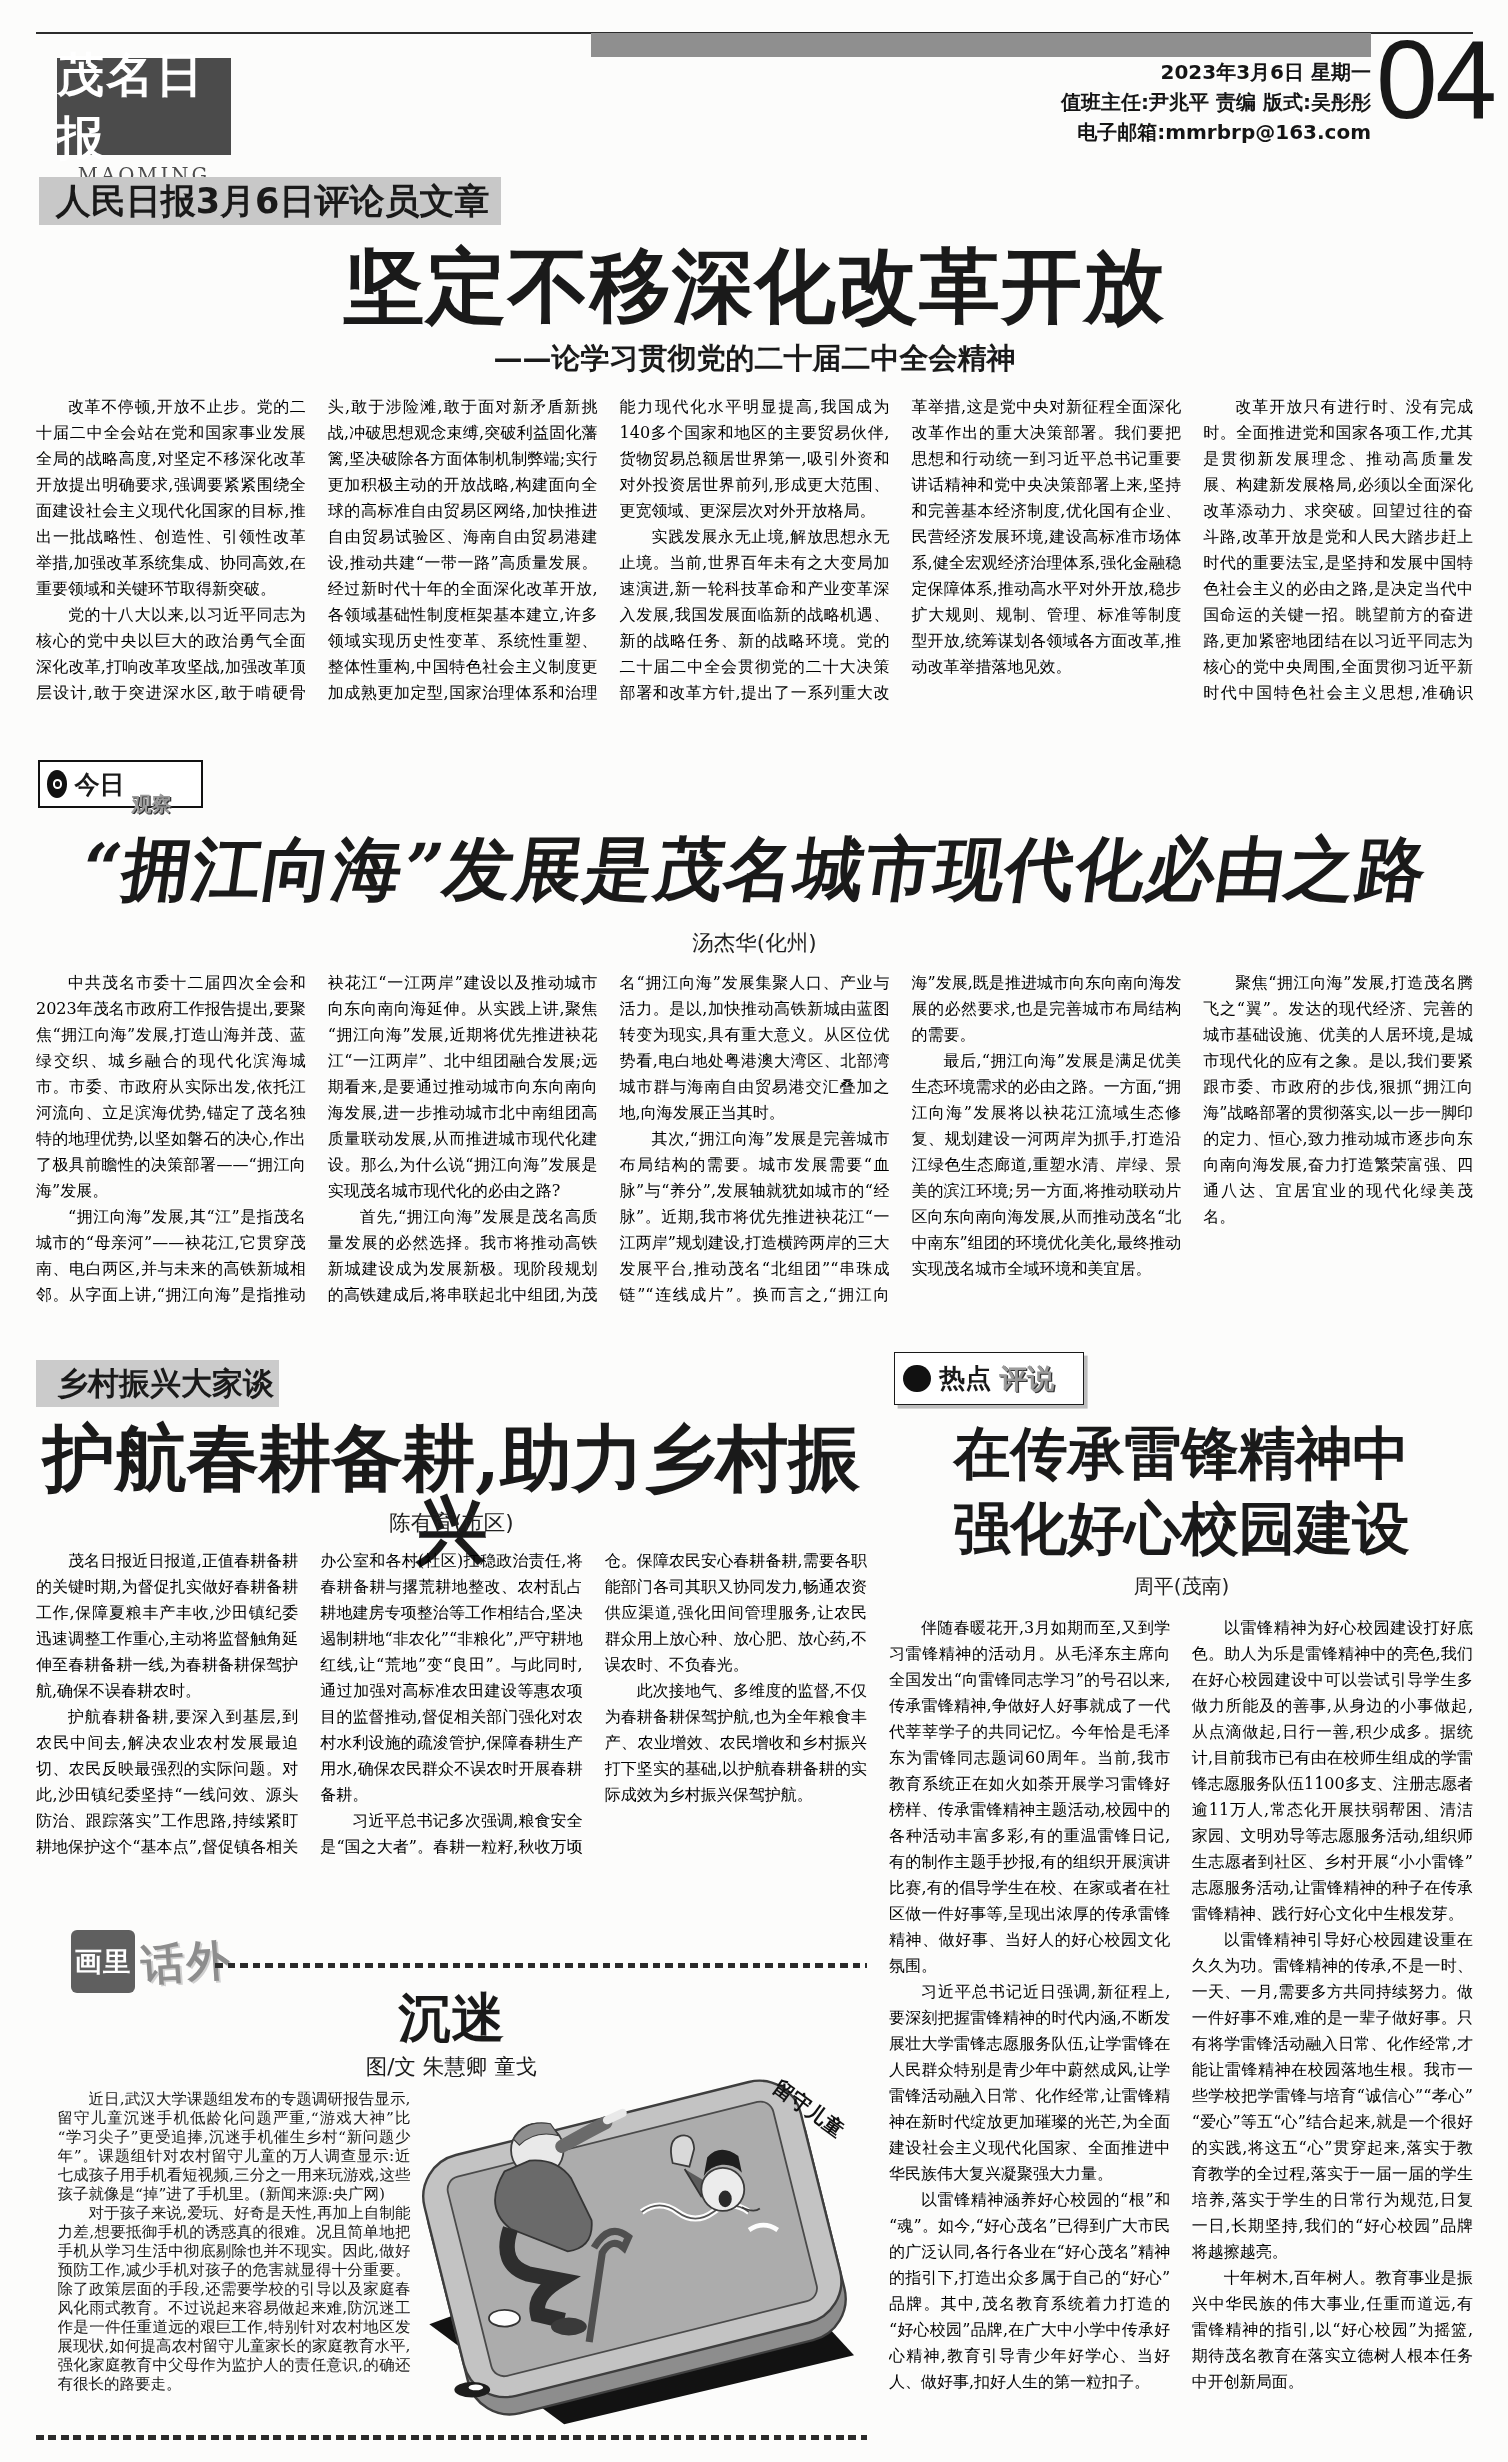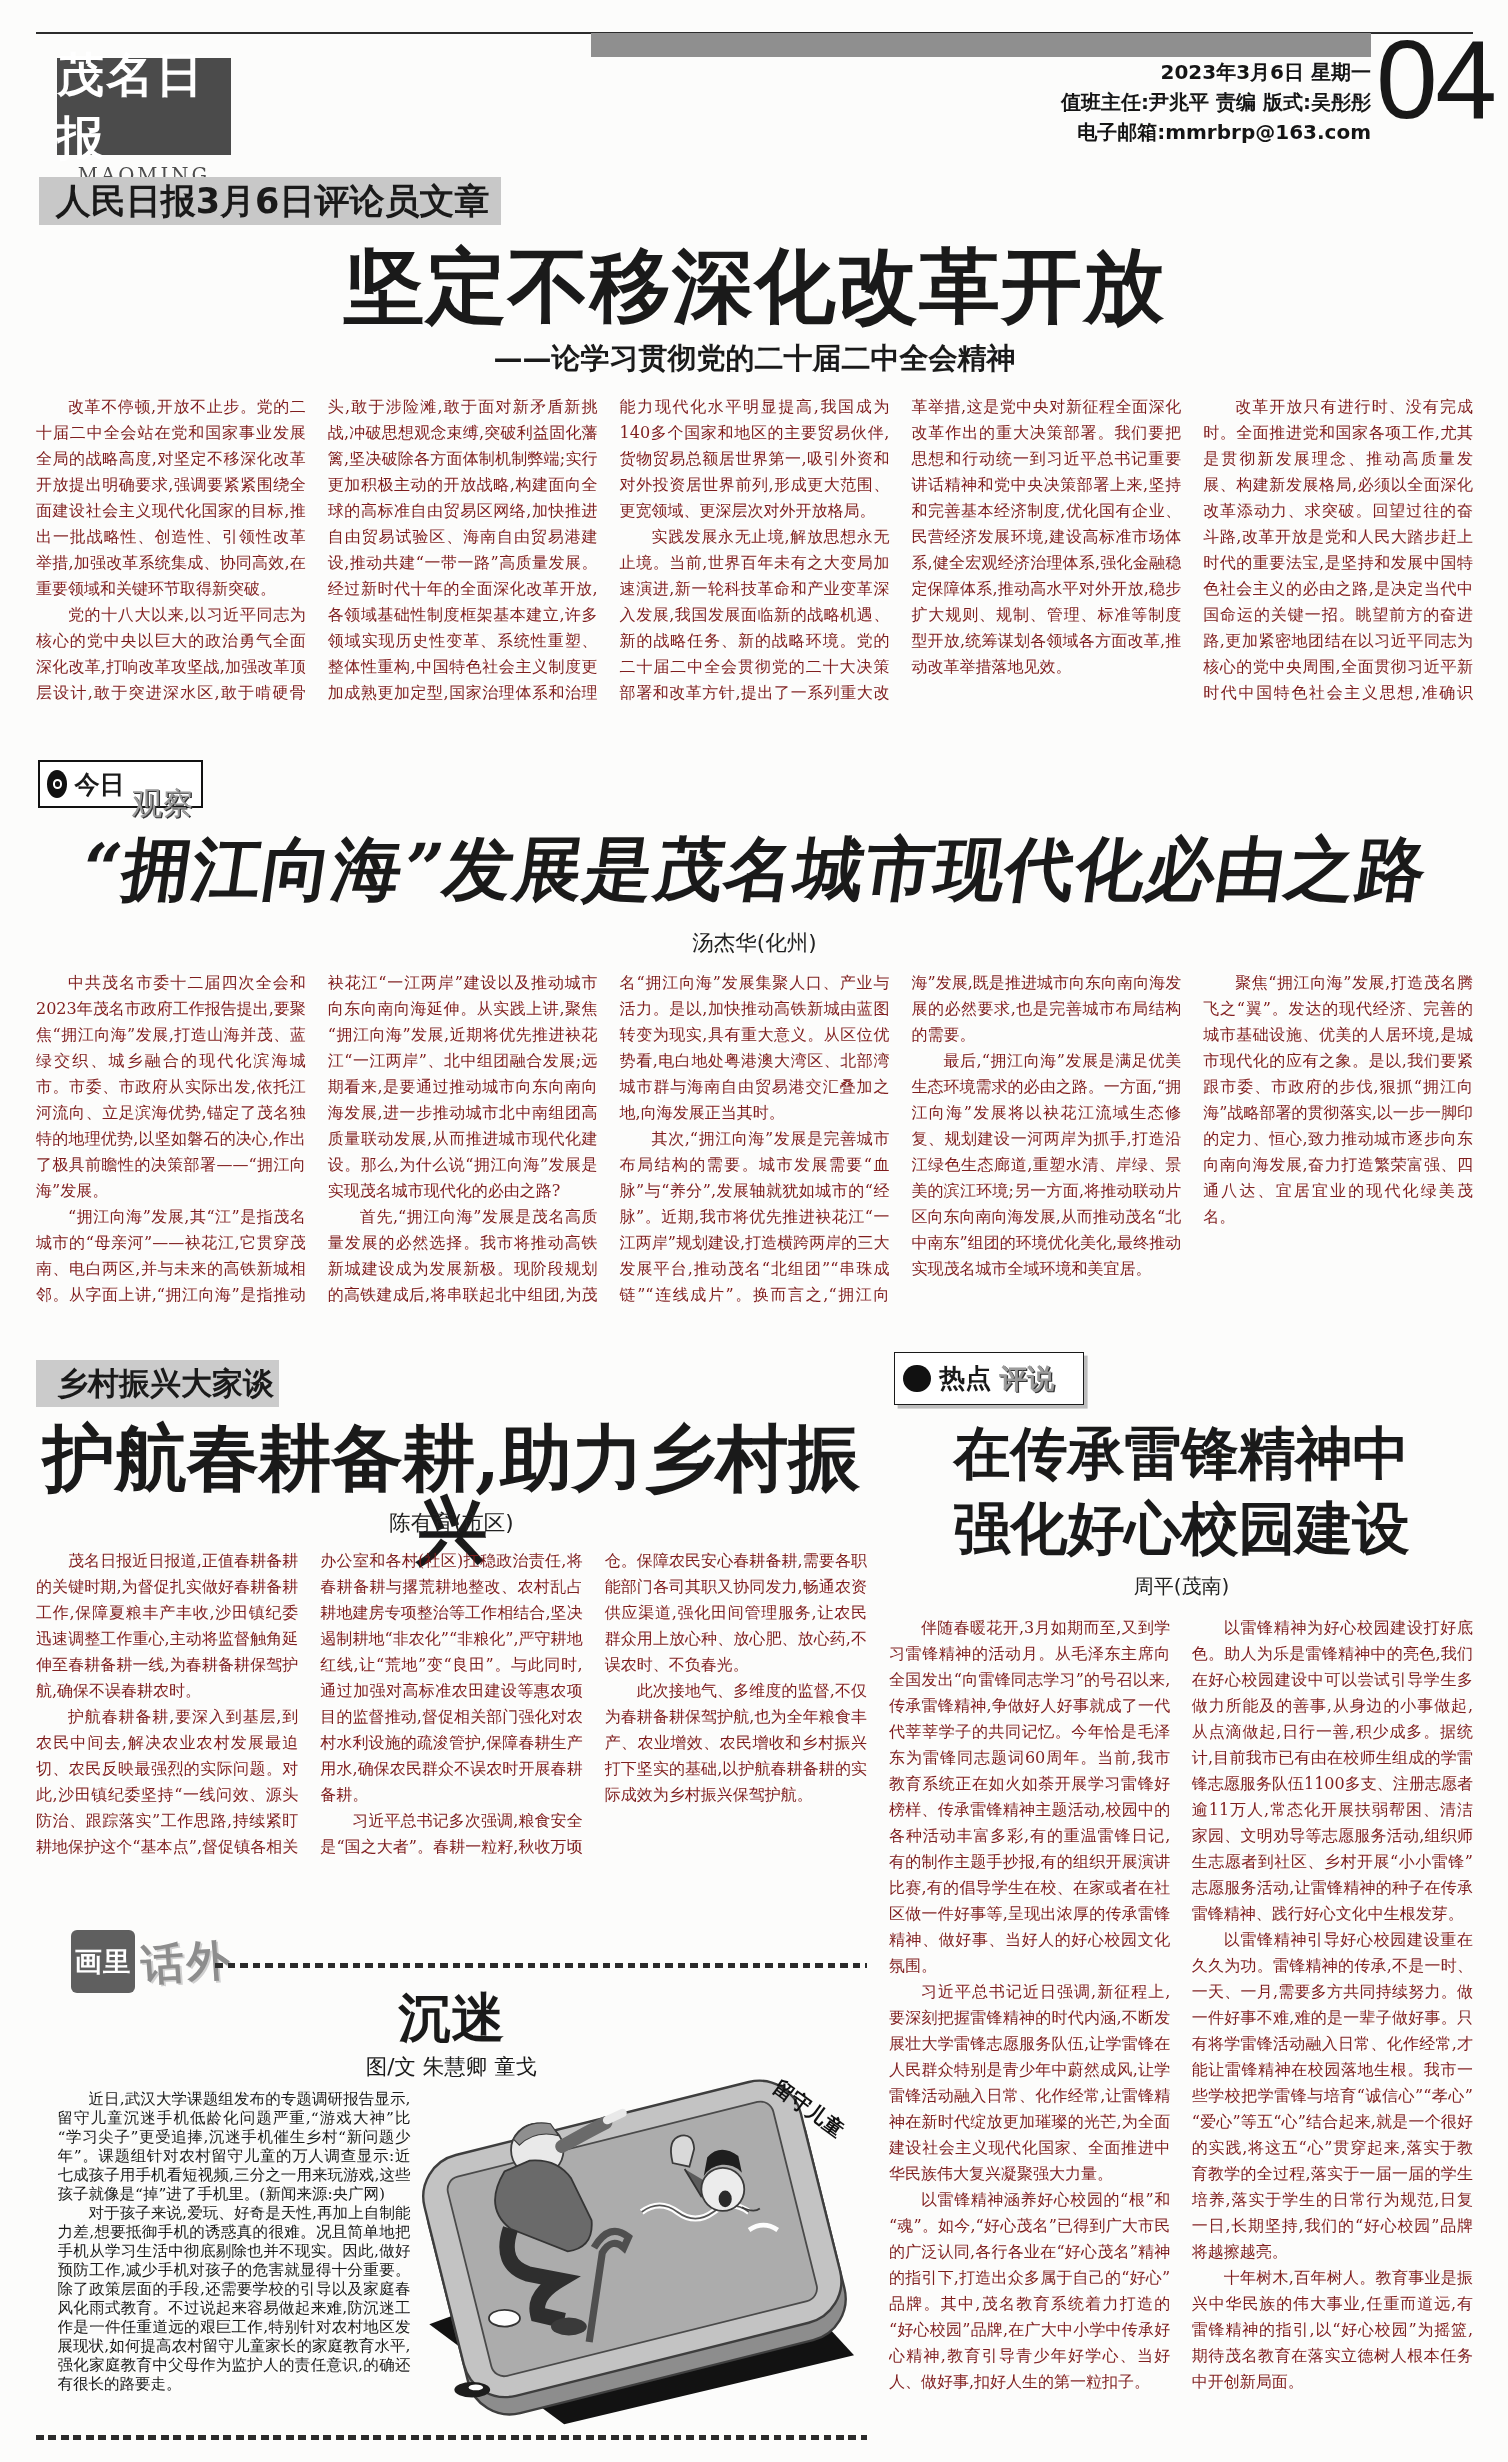--- a/index.html
+++ b/index.html
@@ -21,32 +21,32 @@
              font-weight:bold;font-size:20px;line-height:30px;color:#151515;}
   .pagenum{left:1376px;top:25px;font-size:111px;line-height:1;color:#181818;
            font-family:"Liberation Sans",sans-serif;letter-spacing:-2.4px;}
 
   
   .kicker1{left:39px;top:177px;width:462px;height:48px;background:#c8c8c8;display:flex;align-items:center;
            padding-left:16.7px;font-size:35px;font-weight:bold;font-family:"DejaVu Sans",sans-serif;box-sizing:border-box;}
   .title1{left:36px;top:241px;width:1437px;text-align:center;font-size:81px;line-height:1.1;font-weight:bold;
           letter-spacing:1.2px;}
   .subtitle1{left:36px;top:339px;width:1437px;text-align:center;font-size:29px;font-weight:bold;}
-  .bodytext{font-size:16px;line-height:26px;text-align:justify;color:#7f1d1d;}
+  .bodytext{font-size:16px;line-height:26px;text-align:justify;color:#000000;}
   .bodytext p{margin:0;text-indent:2em;}
   .body1{left:36px;top:394px;width:1437px;height:315px;column-count:5;column-gap:22px;overflow:hidden;}
 
   
   .badge-observe{left:38px;top:760px;width:165px;height:48px;border:2.4px solid #111;background:#fff;
                  display:flex;align-items:center;gap:7.2px;padding:0 7.2px;box-sizing:border-box;}
   .eye-icon{width:20px;height:27.4px;background:#111;border-radius:50%;position:relative;flex:0 0 auto;}
   .eye-icon::after{content:"";position:absolute;left:5.4px;top:9px;width:9.5px;height:9.5px;border-radius:50%;
                    background:#111;border:2.4px solid #fff;box-sizing:border-box;}
   .badge-observe .b1{font-size:25px;font-weight:bold;font-family:"DejaVu Sans",sans-serif;}
-  .badge-observe .b2{font-size:31px;font-weight:normal;color:#9b9b9b;text-shadow:1.2px 1.2px 0 #333;margin-top:40px;}
+  .badge-observe .b2{font-size:20px;font-weight:bold;color:#9b9b9b;text-shadow:1.2px 1.2px 0 #333;margin-top:40px;}
   .title2{left:36px;top:834px;width:1437px;text-align:center;font-size:69px;line-height:1;font-weight:bold;
           transform:skewX(-8deg);letter-spacing:1.2px;}
   .byline{text-align:center;font-size:21.5px;font-family:"DejaVu Sans",sans-serif;color:#222;}
   .byline2{left:36px;top:928px;width:1437px;}
   .body2{left:36px;top:970px;width:1437px;height:345px;column-count:5;column-gap:22px;overflow:hidden;}
 
   
   .kicker3{left:36px;top:1360px;width:243px;height:47px;background:#cbcbcb;display:flex;align-items:center;
            padding-left:21px;font-size:31px;font-weight:bold;box-sizing:border-box;}
   .title3{left:36px;top:1422px;width:831px;text-align:center;font-size:72px;line-height:1;font-weight:bold;}

